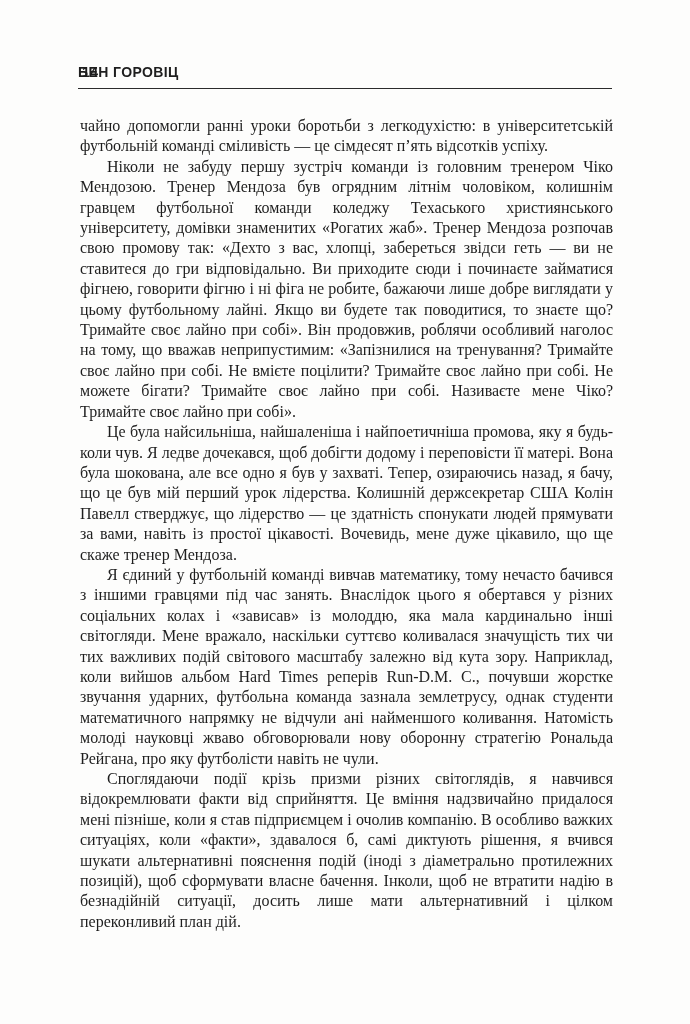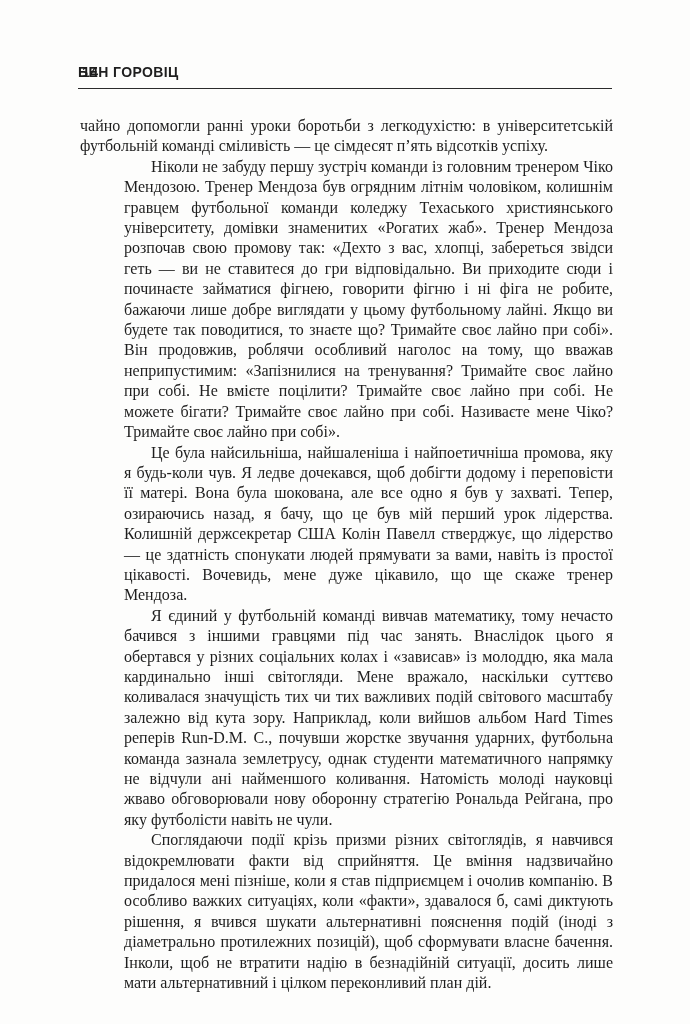--- a/index.html
+++ b/index.html
@@ -66,21 +66,20 @@
     line-height: 20.4px;
     color: var(--text);
     text-align: justify;
   }
   .body-text p {
     margin: 0;
     padding: 0;
   }
   .body-text p.indent {
     text-indent: 27px;
-    margin-left: 44px;
   }
 </style>
 </head>
 <body>
 
 <div class="page">
   <header class="page-header">
     <span class="page-number">14</span>
     <span class="running-title">БЕН ГОРОВІЦ</span>
   </header>

